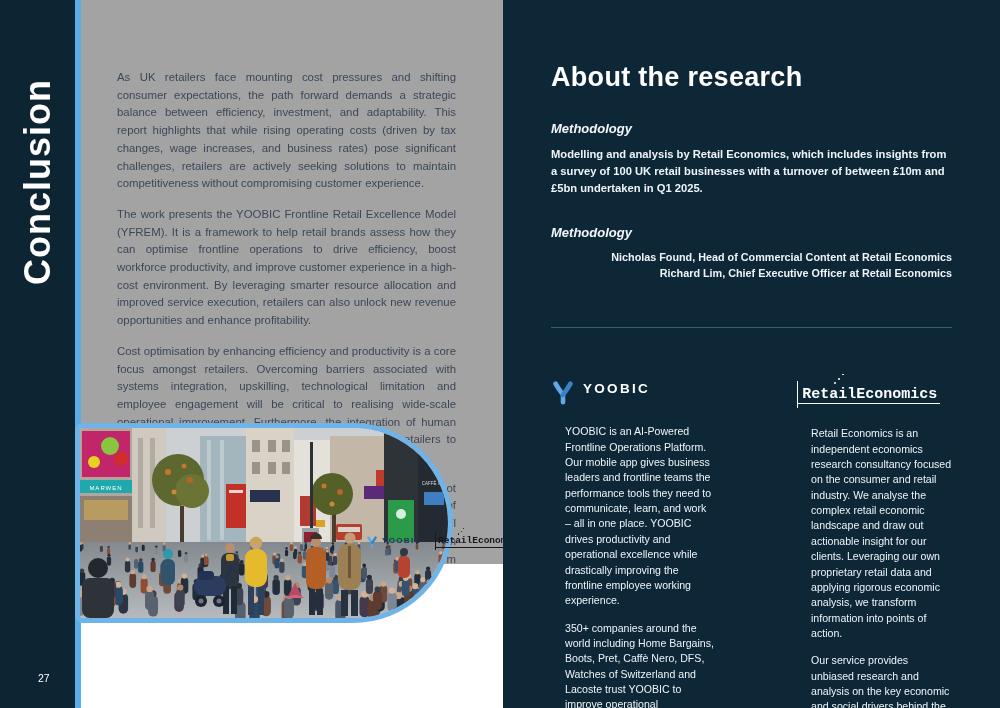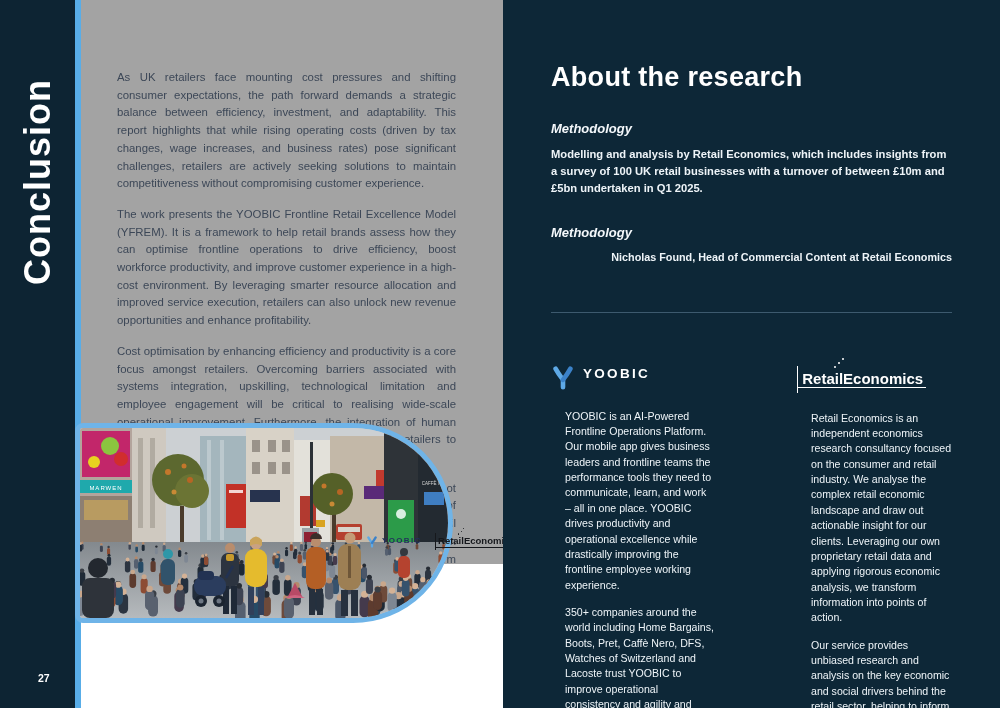--- a/index.html
+++ b/index.html
@@ -9,21 +9,21 @@
 
   
   .sidebar{position:absolute;left:0;top:0;width:81px;height:708px;
            background:#0d2433;border-right:6px solid #58ade8;}
   .sidebar-inner{position:absolute;left:0;top:0;width:75px;height:708px;background:#0d2433;}
   .vtitle-wrap{position:absolute;left:0;top:62px;width:75px;height:240px;
                display:flex;align-items:center;justify-content:center;}
   .vtitle{writing-mode:vertical-rl;transform:rotate(180deg);
           color:#ffffff;font-size:36px;font-weight:700;letter-spacing:1px;}
   .page-num{position:absolute;left:38px;bottom:24px;color:#ffffff;
-            font-size:10.5px;font-weight:700;}
+            font-size:10.5px;font-weight:400;}
 
   
   .left-page{position:absolute;left:81px;top:0;width:422px;height:564px;background:#a3a3a3;}
   .body-col{position:absolute;left:36px;top:69px;width:339px;}
   .body-col p{margin:0 0 13px 0;font-size:11.4px;line-height:17.7px;
               color:#3c4757;text-align:justify;}
 
   
   .photo{position:absolute;left:-6px;top:423px;width:378px;height:200px;
          border:5px solid #6fb4e8;border-radius:8px 100px 100px 8px;
@@ -34,21 +34,21 @@
   .lp-footer{position:absolute;left:285px;bottom:16px;display:flex;align-items:center;gap:13px;}
 
   
   .yoobic-logo{display:inline-flex;align-items:flex-start;}
   .yoobic-logo svg{display:block;}
   .yoobic-word{font-weight:700;letter-spacing:0.17em;}
   .yoobic-sm .yoobic-word{font-size:8px;color:#23305c;margin-left:4px;}
   .yoobic-lg .yoobic-word{font-size:13.5px;color:#ffffff;margin-left:8px;}
 
   
-  .re-logo{position:relative;display:inline-block;font-family:Liberation Sans, sans-serif;
+  .re-logo{position:relative;display:inline-block;font-family:Liberation Mono, monospace;
            font-weight:700;line-height:1;}
   .re-text{display:inline-block;border-bottom:0.1em solid currentColor;
            padding:0 0.2em 0.08em 0.35em;}
   .re-axis{position:absolute;left:0;top:-0.35em;bottom:-0.3em;width:0.09em;background:currentColor;}
   .re-dots i{position:absolute;width:0.13em;height:0.13em;border-radius:50%;background:currentColor;}
   .re-dots i:nth-child(1){left:2.45em;top:-0.32em;}
   .re-dots i:nth-child(2){left:2.72em;top:-0.58em;}
   .re-dots i:nth-child(3){left:3.00em;top:-0.88em;}
   .re-sm{font-size:9.5px;color:#16181c;}
   .re-lg{font-size:15px;color:#ffffff;}
@@ -526,20 +526,21 @@
   <div class="right-page">
     <div class="rp-content">
       <h1 class="rp-title">About the research</h1>
 
       <h2 class="rp-sub">Methodology</h2>
       <p class="rp-body">Modelling and analysis by Retail Economics, which includes insights from a survey of 100 UK retail businesses with a turnover of between £10m and £5bn undertaken in Q1 2025.</p>
 
       <h2 class="rp-sub">Methodology</h2>
       <div class="rp-people">
         <div>Nicholas Found, Head of Commercial Content at Retail Economics</div>
+        <div>Richard Lim, Chief Executive Officer at Retail Economics</div>
       </div>
 
       <div class="divider"></div>
 
       <div class="partners">
         <div class="partner-col partner-col-1">
           <div class="partner-logo">
             <span class="yoobic-logo yoobic-lg">
               <svg width="24" height="24" viewBox="0 0 26 26">
                 <path d="M5 3 C9 10 11 12 13 15 L13 23" stroke="#5ea9e6" stroke-width="5" stroke-linecap="round" fill="none"></path>

